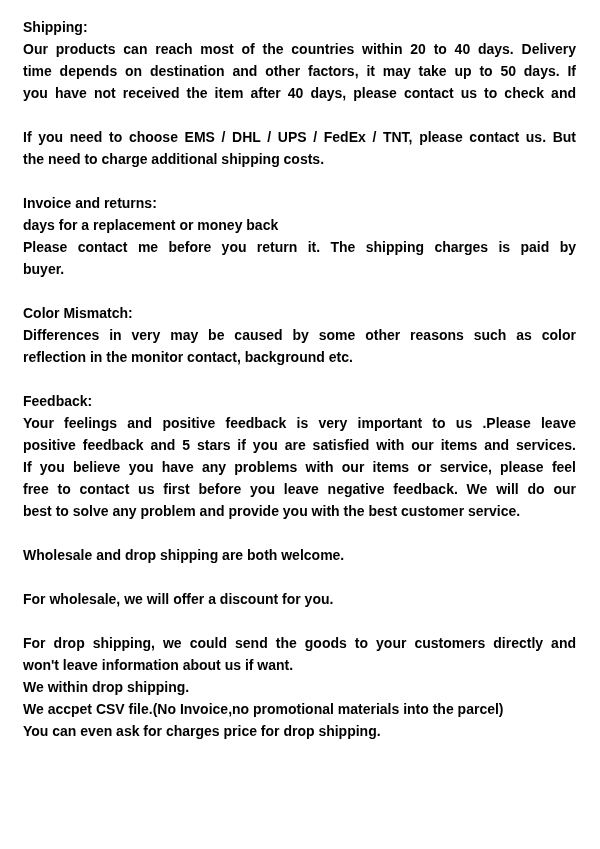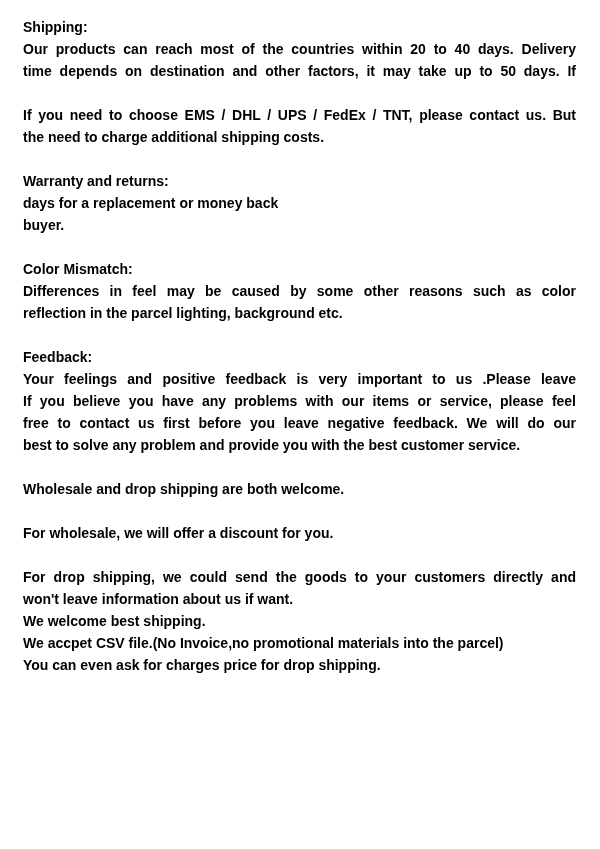--- a/index.html
+++ b/index.html
@@ -46,54 +46,57 @@
 <body>
 
 <main class="page" style="background: rgb(255, 255, 255); color: rgb(0, 0, 0);">
     <section class="section">
       <div class="block">
         <div class="line">Shipping:</div>
       </div>
       <div class="block">
         <div class="line justify">Our products can reach most of the countries within 20 to 40 days. Delivery</div>
         <div class="line justify">time depends on destination and other factors, it may take up to 50 days. If</div>
+        <div class="line justify">you have not received the item after 40 days, please contact us to check and</div>
       </div>
     </section>
     <section class="section">
       <div class="block">
         <div class="line justify">If you need to choose EMS / DHL / UPS / FedEx / TNT, please contact us. But</div>
         <div class="line">the need to charge additional shipping costs.</div>
       </div>
     </section>
     <section class="section">
       <div class="block">
-        <div class="line">Warranty and returns:</div>
+        <div class="line">Invoice and returns:</div>
       </div>
       <div class="block">
         <div class="line">days for a replacement or money back</div>
       </div>
       <div class="block">
+        <div class="line justify">Please contact me before you return it. The shipping charges is paid by</div>
         <div class="line">buyer.</div>
       </div>
     </section>
     <section class="section">
       <div class="block">
         <div class="line">Color Mismatch:</div>
       </div>
       <div class="block">
-        <div class="line justify">Differences in feel may be caused by some other reasons such as color</div>
-        <div class="line">reflection in the parcel lighting, background etc.</div>
+        <div class="line justify">Differences in very may be caused by some other reasons such as color</div>
+        <div class="line">reflection in the monitor contact, background etc.</div>
       </div>
     </section>
     <section class="section">
       <div class="block">
         <div class="line">Feedback:</div>
       </div>
       <div class="block">
         <div class="line justify">Your feelings and positive feedback is very important to us .Please leave</div>
+        <div class="line justify">positive feedback and 5 stars if you are satisfied with our items and services.</div>
         <div class="line justify">If you believe you have any problems with our items or service, please feel</div>
         <div class="line justify">free to contact us first before you leave negative feedback. We will do our</div>
         <div class="line">best to solve any problem and provide you with the best customer service.</div>
       </div>
     </section>
     <section class="section">
       <div class="block">
         <div class="line">Wholesale and drop shipping are both welcome.</div>
       </div>
     </section>
@@ -101,21 +104,21 @@
       <div class="block">
         <div class="line">For wholesale, we will offer a discount for you.</div>
       </div>
     </section>
     <section class="section">
       <div class="block">
         <div class="line justify">For drop shipping, we could send the goods to your customers directly and</div>
         <div class="line">won't leave information about us if want.</div>
       </div>
       <div class="block">
-        <div class="line">We welcome best shipping.</div>
+        <div class="line">We within drop shipping.</div>
       </div>
       <div class="block">
         <div class="line">We accpet CSV file.(No Invoice,no promotional materials into the parcel)</div>
       </div>
       <div class="block">
         <div class="line">You can even ask for charges price for drop shipping.</div>
       </div>
     </section>
   </main>
 

